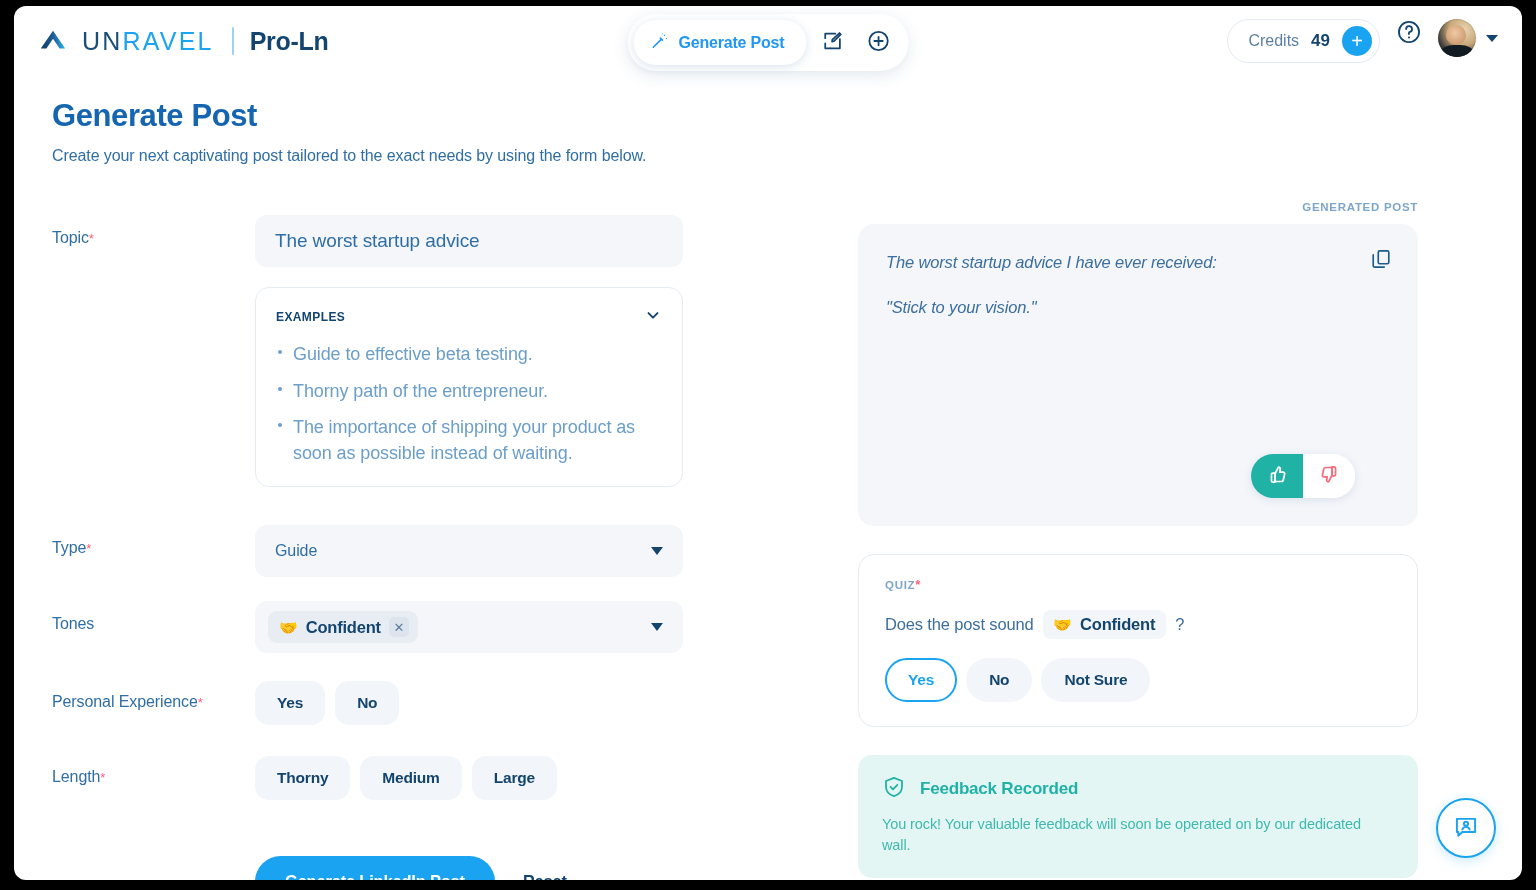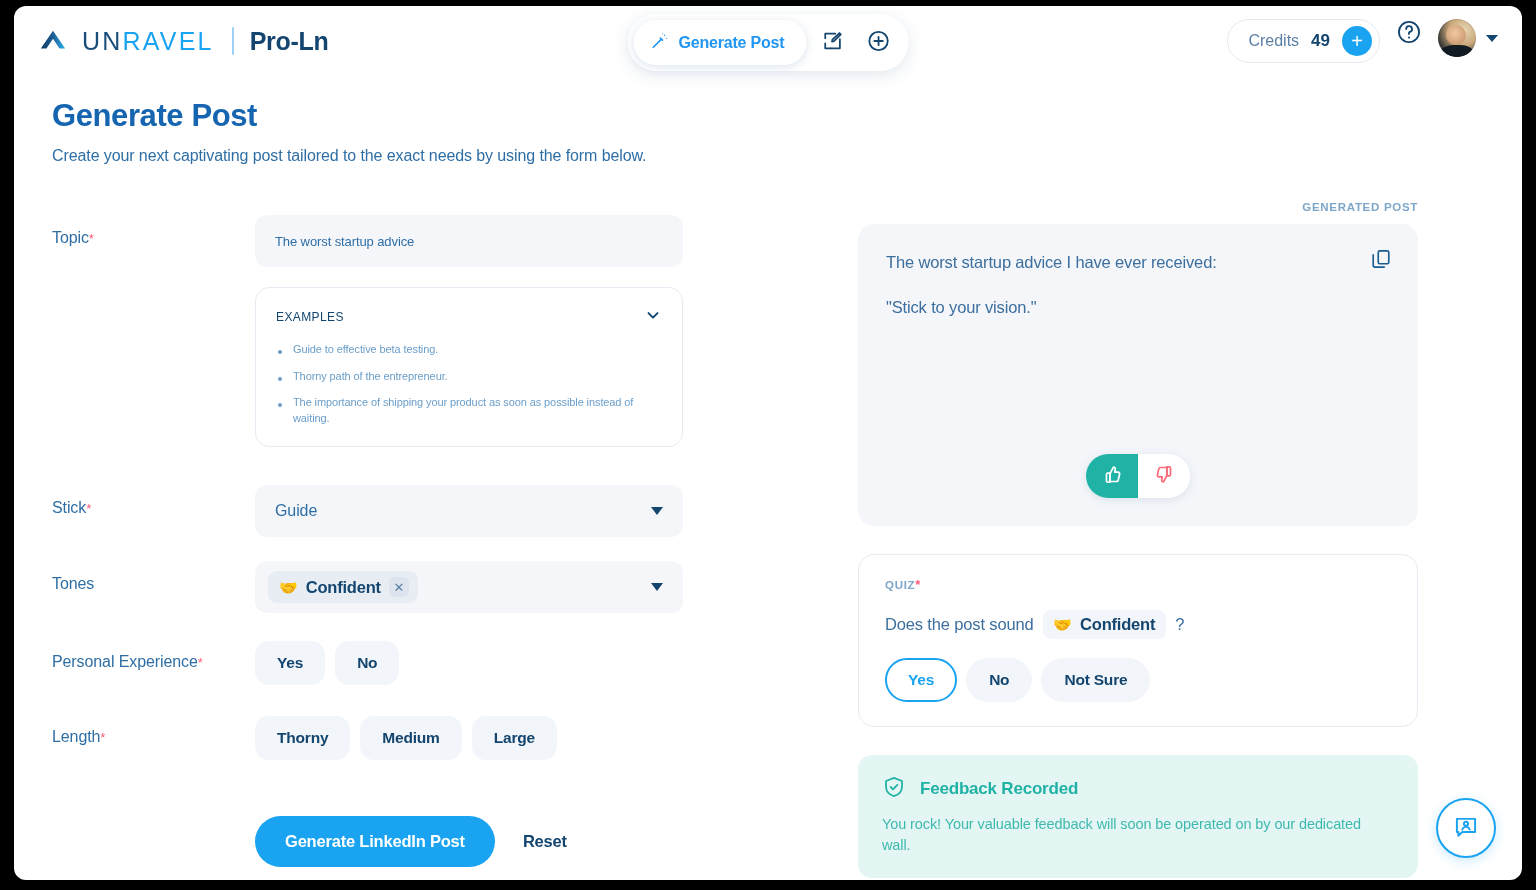--- a/index.html
+++ b/index.html
@@ -128,44 +128,44 @@
     width: 203px; flex: none;
     font-size: 16px; color: #2f6ea5; padding-top: 14px; letter-spacing: -0.1px;
   }
   .req { color: #ff5c7a; font-size: 13px; }
   .fctl { flex: 1; }
 
   .text-input {
     width: 428px; height: 52px;
     background: #f4f6fa; border: none; border-radius: 12px;
     padding: 0 20px;
-    font-size: 13px; color: #2f6ea5; font-family: inherit;
+    font-size: 19px; color: #2f6ea5; font-family: inherit;
     outline: none; letter-spacing: -0.1px;
   }
 
   .examples-card {
     width: 428px;
     margin-top: 20px;
     border: 1.5px solid #e6ecf3;
     border-radius: 14px;
     padding: 18px 20px 20px 20px;
     background: #fff;
   }
   .examples-head {
     display: flex; align-items: center; justify-content: space-between;
     cursor: pointer;
   }
   .examples-title {
-    font-size: 12px; font-weight: 400; color: #13456f; letter-spacing: 0.4px;
+    font-size: 12px; font-weight: 700; color: #13456f; letter-spacing: 0.4px;
   }
   .examples-list { list-style: none; margin-top: 14px; }
   .examples-list li {
     position: relative;
     padding-left: 17px; margin-bottom: 11px;
-    font-size: 11px; color: #6b9ec9; line-height: 1.42; letter-spacing: -0.1px;
+    font-size: 18px; color: #6b9ec9; line-height: 1.42; letter-spacing: -0.1px;
   }
   .examples-list li:last-child { margin-bottom: 0; }
   .examples-list li::before {
     content: ""; position: absolute; left: 2px; top: 8px;
     width: 4px; height: 4px; border-radius: 50%; background: #6b9ec9;
   }
 
   .select-box {
     width: 428px; height: 52px;
     background: #f4f6fa; border-radius: 12px;
@@ -217,21 +217,21 @@
   
   .section-label {
     font-size: 11.5px; font-weight: 700; color: #7ea6c8;
     letter-spacing: 0.7px; margin-bottom: 11px; text-align: right;
   }
   .post-card {
     background: #f4f6fa; border-radius: 16px;
     padding: 26px 28px 22px 28px;
     position: relative;
     min-height: 302px;
-    display: flex; flex-direction: column;
+    display: flex;  font-style: italic;
   }
   .post-text p {
     font-size: 16.5px; color: #3c6f9e; line-height: 1.5;
     margin-bottom: 20px; letter-spacing: -0.15px; max-width: 380px;
   }
   .post-text p:last-child { margin-bottom: 0; }
   .copy-btn {
     position: absolute; right: 26px; top: 24px;
     background: none; border: none; cursor: pointer; padding: 0;
   }
@@ -415,21 +415,21 @@
                 <li>Guide to effective beta testing.</li>
                 <li>Thorny path of the entrepreneur.</li>
                 <li>The importance of shipping your product as soon as possible instead of waiting.</li>
               </ul>
             </div>
           </div>
         </div>
 
         <div class="frow" style="margin-top:38px;">
           <div class="flabel">
-            <span>Stick</span><span class="req">*</span>
+            <span>Type</span><span class="req">*</span>
           </div>
           <div class="fctl">
             <div class="select-box">
               <span class="select-value">Guide</span>
               <span class="select-caret"></span>
             </div>
           </div>
         </div>
 
         <div class="frow" style="margin-top:24px;">

